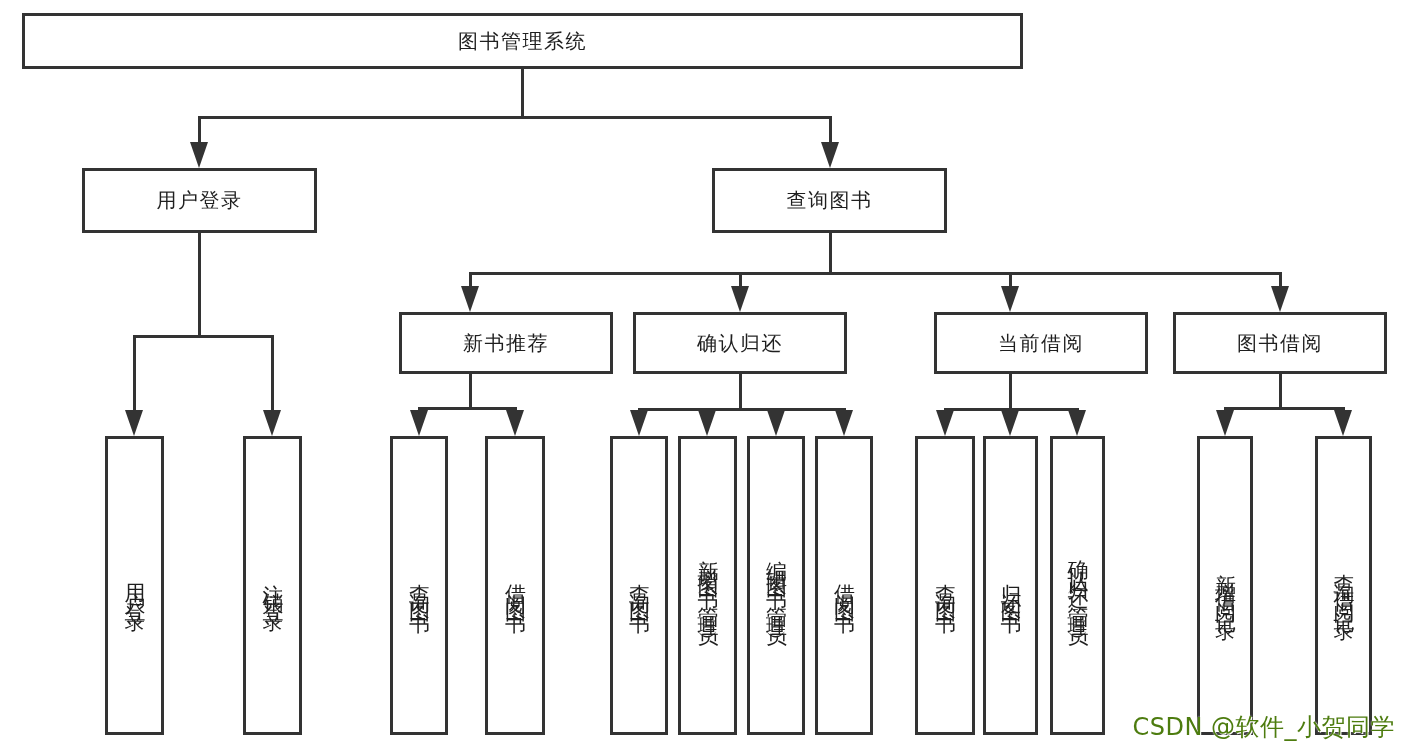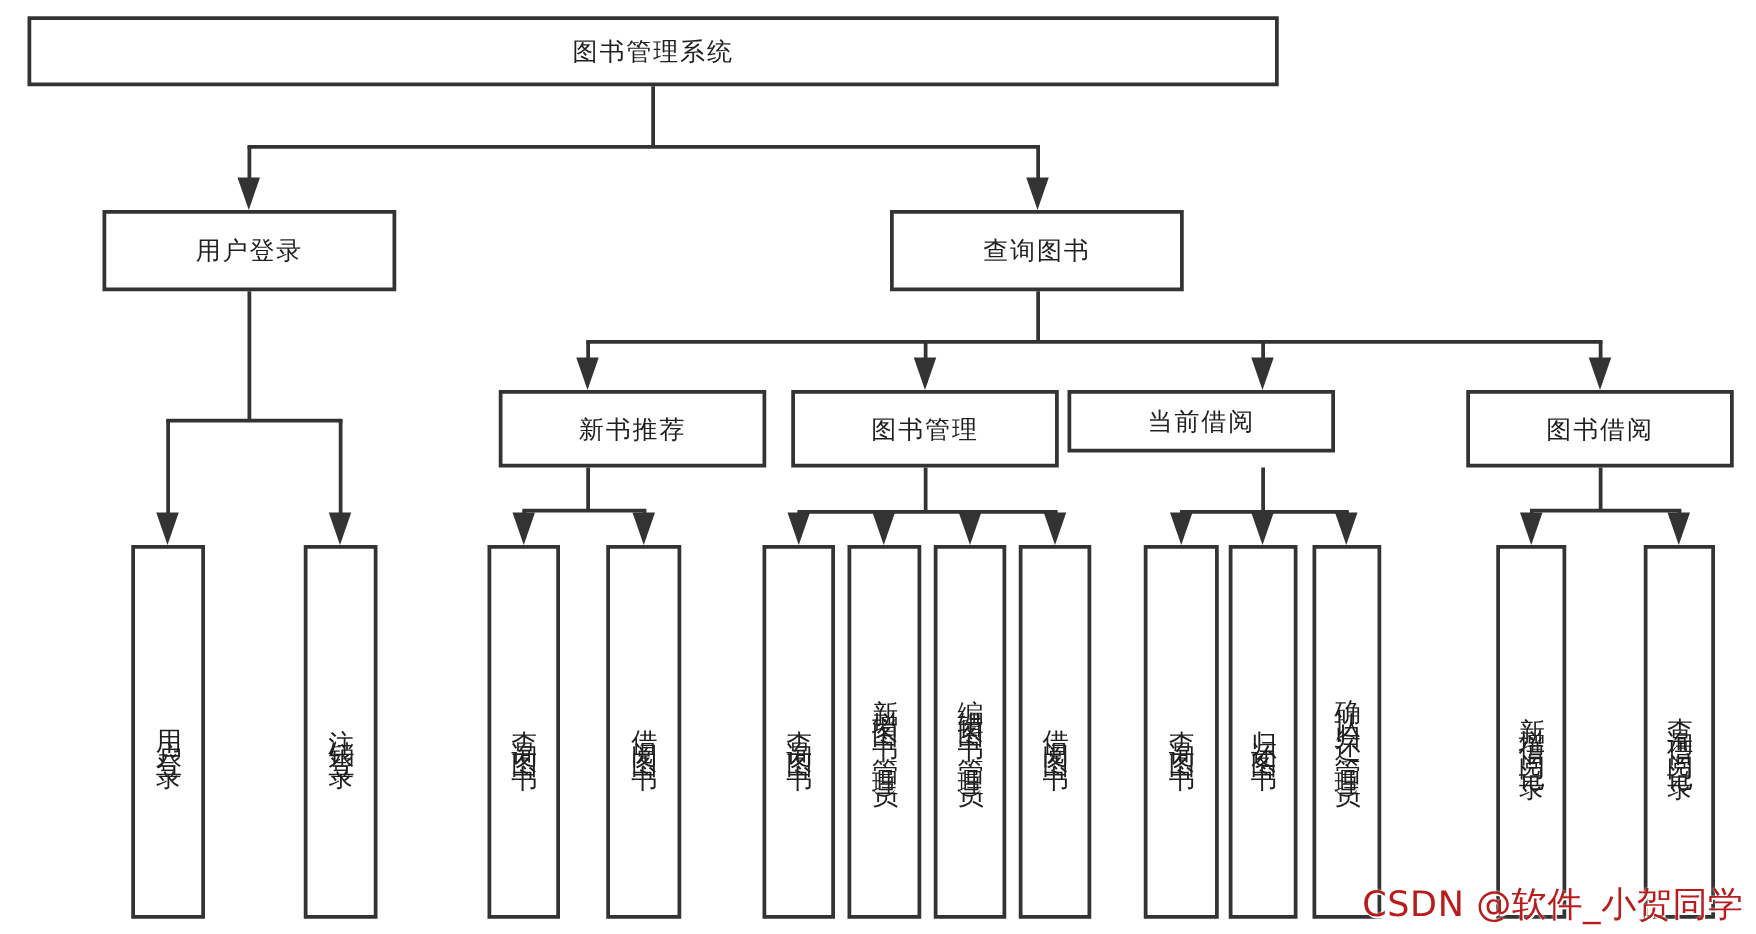--- a/index.html
+++ b/index.html
@@ -25,22 +25,22 @@
   }
   .line { position:absolute; background:#333333; }
   .arrow {
     position:absolute; width:0; height:0;
     border-left:9px solid transparent;
     border-right:9px solid transparent;
     border-top:26px solid #333333;
   }
   #watermark {
     position:absolute; right:10px; bottom:4px;
-    font-size:28px; letter-spacing:0.5px;
-    color:#b91c1c; z-index:5;
+    font-size:24px; letter-spacing:0.5px;
+    color:#4d7c0f; z-index:5;
     text-shadow:0 0 2px #ffffff, 1px 1px 0 #ffffff;
     white-space:nowrap;
   }
 </style>
 </head>
 <body>
 
 <div id="stage">
   <div id="watermark">CSDN @软件_小贺同学</div>
 <div class="node h" style="left: 22px; top: 13px; width: 1001px; height: 56px;">
@@ -49,23 +49,23 @@
     <div class="node h" style="left: 82px; top: 168px; width: 235px; height: 65px;">
       <span>用户登录</span>
     </div>
     <div class="node h" style="left: 712px; top: 168px; width: 235px; height: 65px;">
       <span>查询图书</span>
     </div>
     <div class="node h" style="left: 363px; top: 312px; width: 214px; height: 62px; margin-left: 36px;">
       <span>新书推荐</span>
     </div>
     <div class="node h" style="left: 633px; top: 312px; width: 214px; height: 62px;">
-      <span>图书管理</span>
+      <span>确认归还</span>
     </div>
-    <div class="node h" style="left: 854px; top: 312px; width: 214px; height: 50px;">
+    <div class="node h" style="left: 934px; top: 312px; width: 214px; height: 62px;">
       <span>当前借阅</span>
     </div>
     <div class="node h" style="left: 1173px; top: 312px; width: 214px; height: 62px;">
       <span>图书借阅</span>
     </div>
     <div class="node v" style="left: 105px; top: 436px; width: 59px; height: 299px;">
       <span>用户登录</span>
     </div>
     <div class="node v" style="left: 243px; top: 436px; width: 59px; height: 299px;">
       <span>注销登录</span>

